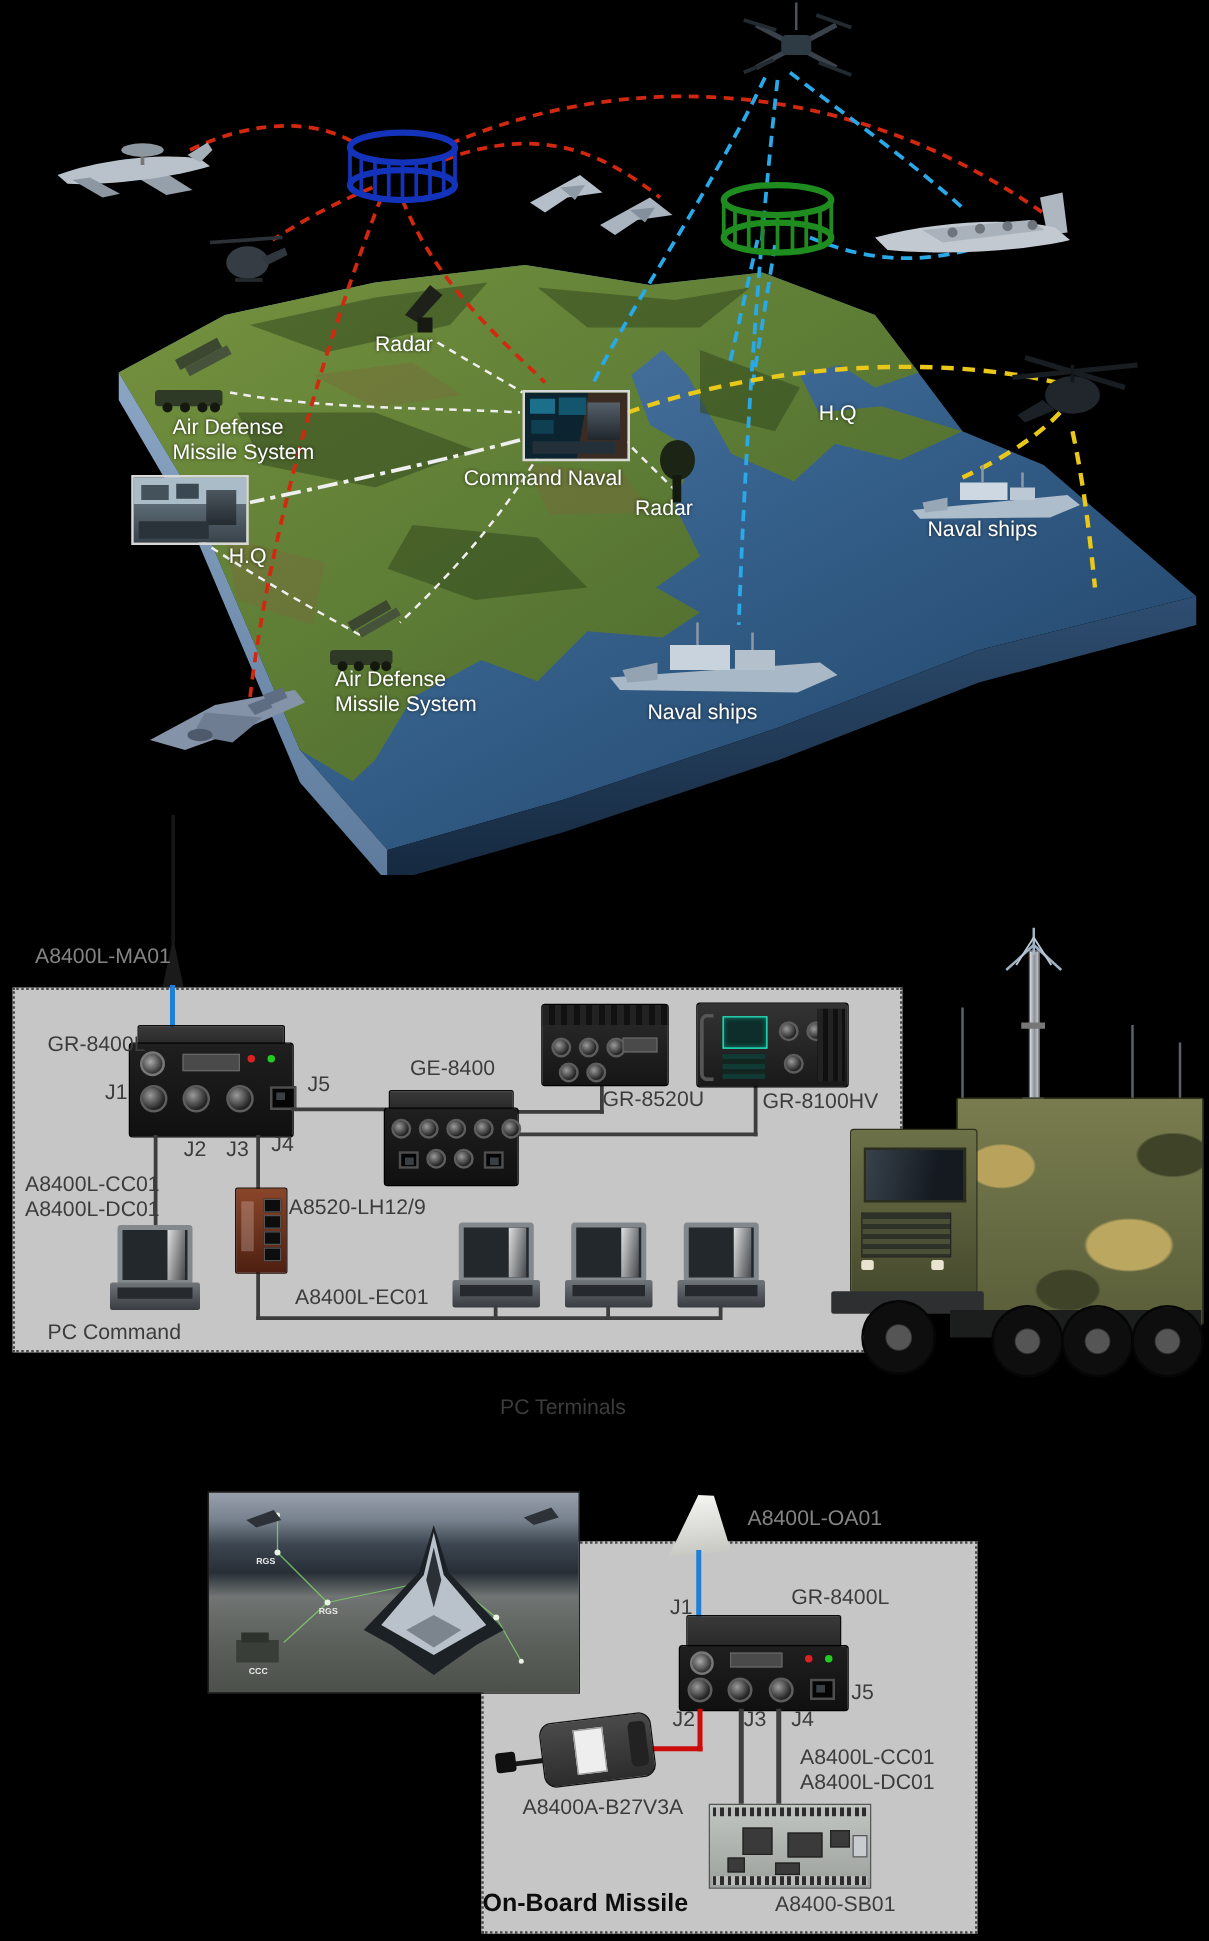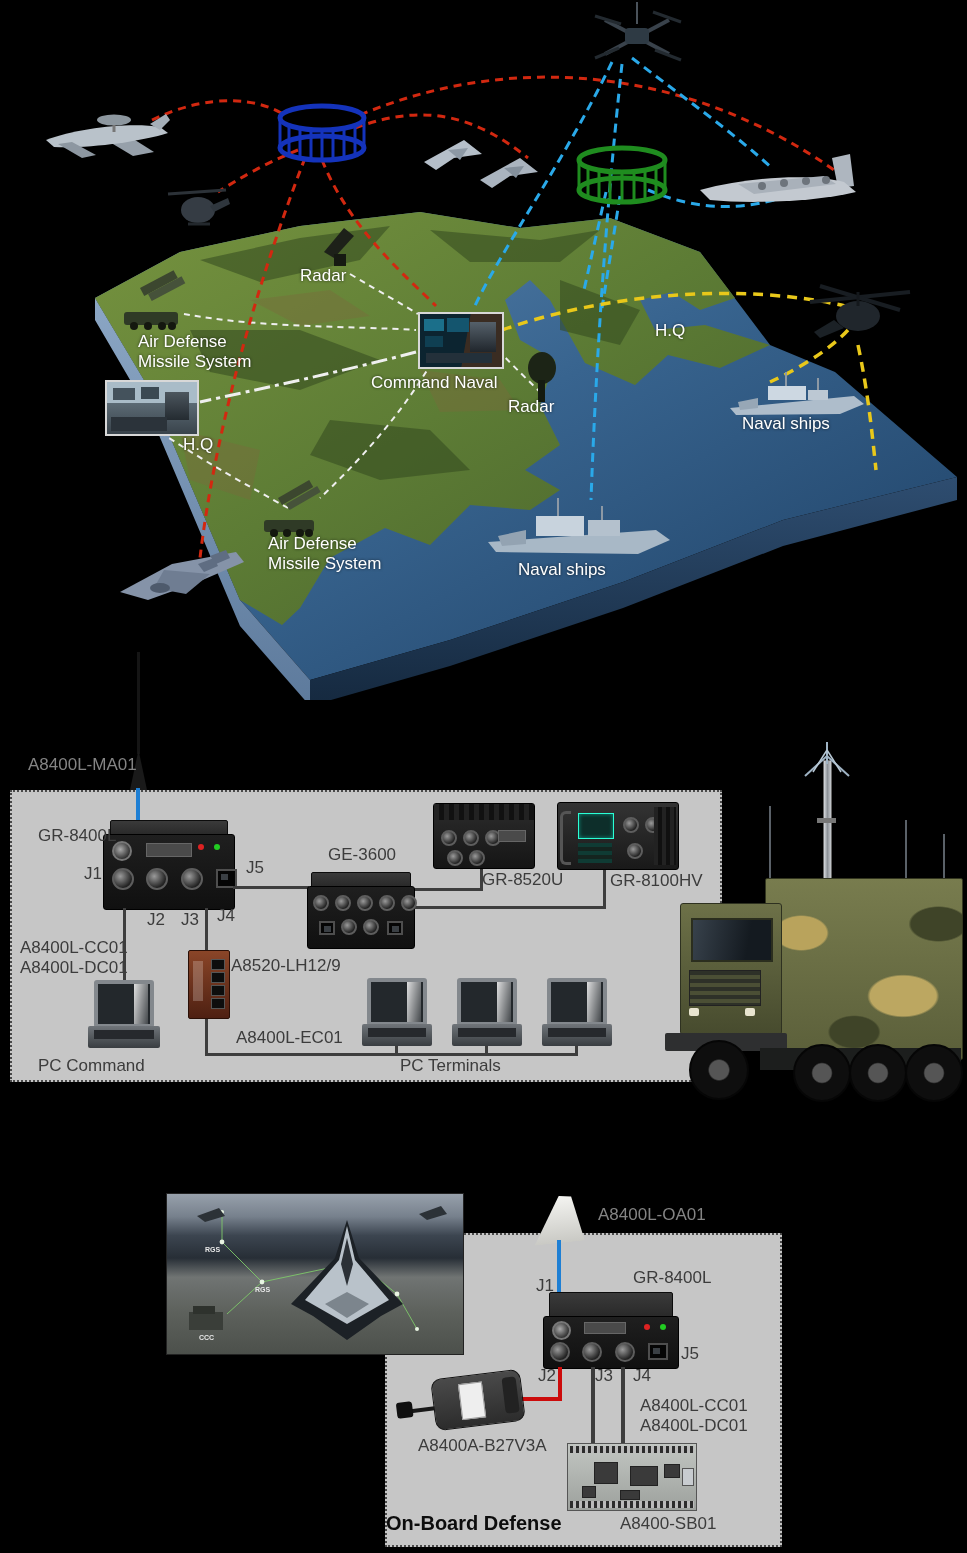--- a/index.html
+++ b/index.html
@@ -376,21 +376,21 @@
 
   <div class="dev-top" style="left:311px;top:872px;width:98px;height:16px;"></div>
   <div class="dev-face" style="left:307px;top:886px;width:106px;height:61px;">
     <div class="abs" style="left:2px;top:6px;white-space:nowrap;">
       <span class="conn sm"></span><span class="conn sm"></span><span class="conn sm"></span><span class="conn sm"></span><span class="conn sm"></span>
     </div>
     <div class="abs" style="left:6px;top:30px;white-space:nowrap;">
       <span class="rj45" style="width:12px;height:10px;"></span><span class="conn sm"></span><span class="conn sm"></span><span class="rj45" style="width:12px;height:10px;"></span>
     </div>
   </div>
-  <div class="dlbl" style="left:328px;top:845px;">GE-3600</div>
+  <div class="dlbl" style="left:328px;top:845px;">GE-8400</div>
 
   <div class="dev-face" style="left:433px;top:803px;width:100px;height:64px;background:linear-gradient(#2c2c2c,#151515);">
     <div class="abs" style="left:0;top:0;width:100%;height:16px;background:repeating-linear-gradient(90deg,#222 0 5px,#111 5px 10px);"></div>
     <div class="abs" style="left:4px;top:24px;white-space:nowrap;">
       <span class="conn sm"></span><span class="conn sm"></span><span class="conn sm"></span>
     </div>
     <div class="abs" style="left:10px;top:44px;white-space:nowrap;">
       <span class="conn sm"></span><span class="conn sm"></span>
     </div>
     <div class="plate" style="right:8px;top:26px;width:26px;height:10px;"></div>
@@ -434,21 +434,21 @@
       <div class="lap-base"></div>
   </div>
   <div class="laptop" style="left:452px;top:978px;width:70px;">
     <div class="lap-screen"></div>
       <div class="lap-base"></div>
   </div>
   <div class="laptop" style="left:542px;top:978px;width:70px;">
     <div class="lap-screen"></div>
       <div class="lap-base"></div>
   </div>
-  <div class="dlbl" style="left:400px;top:1056px;">PC Terminals</div>
+  <div class="dlbl" style="left:400px;top:1116px;">PC Terminals</div>
 
   <div class="truck" style="left:665px;top:748px;width:300px;height:360px;">
     <div class="mast" style="left:158px;top:12px;width:7px;height:210px;"></div>
     <div class="abs" style="left:152px;top:70px;width:19px;height:5px;background:#777;"></div>
     <div class="abs" style="left:153px;top:130px;width:17px;height:5px;background:#777;"></div>
     <svg class="abs" style="left:130px;top:-6px;" width="64" height="36">
       <line x1="32" y1="0" x2="32" y2="22" stroke="#9fb3c4" stroke-width="2"></line>
       <line x1="32" y1="14" x2="10" y2="34" stroke="#9fb3c4" stroke-width="2"></line>
       <line x1="32" y1="14" x2="54" y2="34" stroke="#9fb3c4" stroke-width="2"></line>
       <line x1="32" y1="8" x2="18" y2="30" stroke="#b9c9d6" stroke-width="1.5"></line>
@@ -554,15 +554,15 @@
     <div class="pins" style="top:2px;"></div>
     <div class="pins" style="bottom:2px;"></div>
     <div class="chip" style="left:26px;top:18px;width:22px;height:20px;"></div>
     <div class="chip" style="left:62px;top:22px;width:26px;height:18px;"></div>
     <div class="chip" style="left:14px;top:42px;width:12px;height:10px;"></div>
     <div class="chip" style="left:52px;top:46px;width:18px;height:8px;"></div>
     <div class="chip" style="left:96px;top:20px;width:14px;height:12px;"></div>
     <div class="abs" style="right:2px;top:24px;width:10px;height:16px;background:#c8ccd0;border:1px solid #555;"></div>
   </div>
   <div class="dlbl" style="left:620px;top:1514px;">A8400-SB01</div>
-  <div class="title-bold" style="left:386px;top:1512px;">On-Board Defense</div>
+  <div class="title-bold" style="left:386px;top:1512px;">On-Board Missile</div>
 
 </div>
 
 </body></html>

